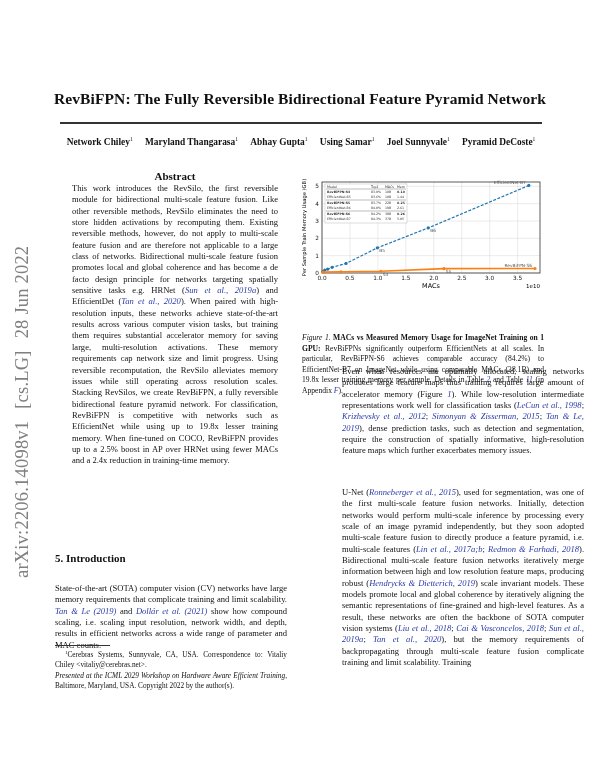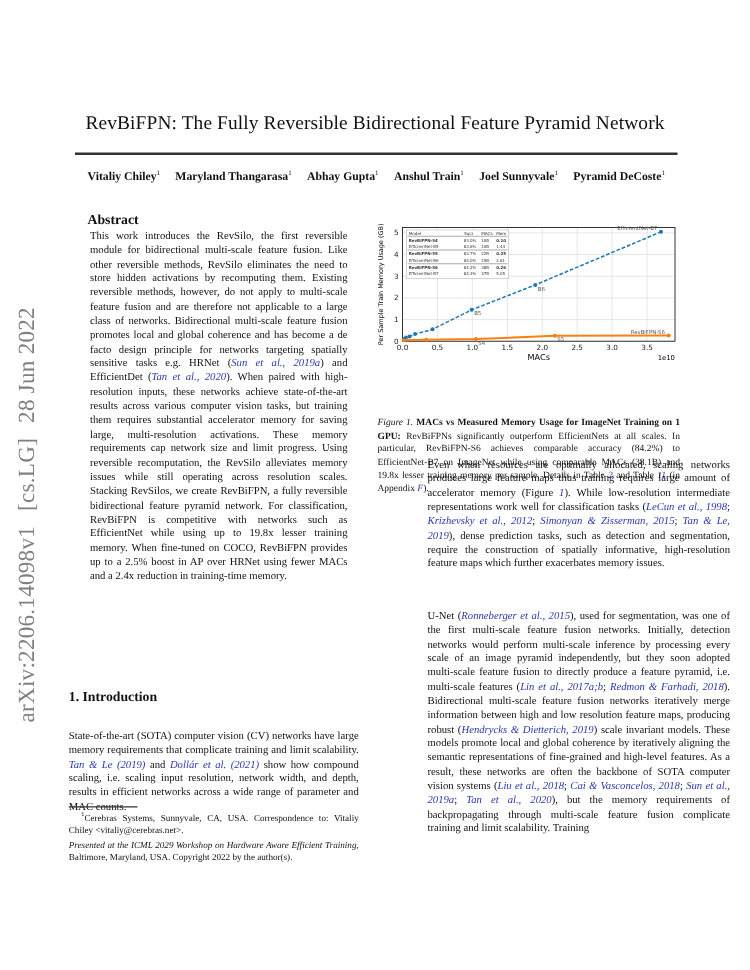--- a/index.html
+++ b/index.html
@@ -1,24 +1,24 @@
 <!DOCTYPE html>
 <html><head>
 <meta charset="utf-8">
 <style>
   html,body{margin:0;padding:0;background:#fff;}
   body{width:600px;height:776px;position:relative;overflow:hidden;font-family:"Liberation Serif","DejaVu Serif",serif;color:#111;}
-  .title{position:absolute;left:0;width:600px;top:90px;text-align:center;font-weight:normal;font-size:15.5px;letter-spacing:0.1px;}
+  .title{position:absolute;left:0;width:600px;top:90px;text-align:center;font-weight:bold;font-size:15.5px;letter-spacing:0.1px;}
   .rule{position:absolute;left:60px;width:482px;top:122px;border-top:2px solid #333;}
   .authors{position:absolute;left:60px;width:482px;top:137px;text-align:center;font-size:9.4px;font-weight:bold;white-space:nowrap;}
   .authors span.a{margin:0 5px;}
   .authors sup{font-size:5.5px;font-weight:normal;vertical-align:top;position:relative;top:-1px;}
   .stamp{position:absolute;left:12px;top:578px;transform-origin:0 0;transform:rotate(-90deg);font-size:18.5px;color:#808080;white-space:nowrap;letter-spacing:0.2px;}
   .stamp span{margin-right:12px;}
-  .abs-title{position:absolute;left:70px;width:210px;top:170px;text-align:left;font-weight:bold;font-size:11px;}
+  .abs-title{position:absolute;left:70px;width:210px;top:170px;text-align:center;font-weight:bold;font-size:11px;}
   .abstract{position:absolute;left:72px;width:206px;top:183px;font-size:8.55px;line-height:11.35px;text-align:justify;}
   .cite{color:#2a3aa8;font-style:italic;}
   .sec{position:absolute;left:55px;top:552px;font-weight:bold;font-size:11px;}
   .intro{position:absolute;left:55px;width:232px;top:583px;font-size:8.55px;line-height:11.35px;text-align:justify;}
   .fnrule{position:absolute;left:55px;width:55px;top:645px;border-top:0.8px solid #333;}
   .fn{position:absolute;left:55px;width:232px;top:648px;font-size:7.3px;line-height:10px;text-align:justify;}
   .fn .ind{padding-left:10px;}
   .presented{position:absolute;left:55px;width:232px;top:671px;font-size:7.3px;line-height:10px;text-align:justify;}
   .caption{position:absolute;left:302px;width:242px;top:297px;font-size:7.6px;line-height:10.6px;text-align:justify;margin-top:36px;}
   .right{position:absolute;left:302px;width:242px;font-size:8.55px;line-height:11.35px;text-align:justify;margin-left:40px;}
@@ -30,32 +30,32 @@
 <body>
 
 <div class="stamp">
   <span>arXiv:2206.14098v1</span><span>[cs.LG]</span><span>28 Jun 2022</span>
 </div>
 
 <div class="title">RevBiFPN: The Fully Reversible Bidirectional Feature Pyramid Network</div>
 <div class="rule"></div>
 
 <div class="authors">
-  <span class="a"><span>Vitaliy Chiley</span><sup>1</sup></span>
+  <span class="a"><span>Network Chiley</span><sup>1</sup></span>
   <span class="a"><span>Maryland Thangarasa</span><sup>1</sup></span>
   <span class="a"><span>Abhay Gupta</span><sup>1</sup></span>
-  <span class="a"><span>Anshul Train</span><sup>1</sup></span>
+  <span class="a"><span>Using Samar</span><sup>1</sup></span>
   <span class="a"><span>Joel Sunnyvale</span><sup>1</sup></span>
   <span class="a"><span>Pyramid DeCoste</span><sup>1</sup></span>
 </div>
 
 <div class="abs-title">Abstract</div>
 <div class="abstract"><span>This work introduces the RevSilo, the first reversible module for bidirectional multi-scale feature fusion. Like other reversible methods, RevSilo eliminates the need to store hidden activations by recomputing them. Existing reversible methods, however, do not apply to multi-scale feature fusion and are therefore not applicable to a large class of networks. Bidirectional multi-scale feature fusion promotes local and global coherence and has become a de facto design principle for networks targeting spatially sensitive tasks e.g. HRNet (</span><a class="cite">Sun et al., 2019a</a><span>) and EfficientDet (</span><a class="cite">Tan et al., 2020</a><span>). When paired with high-resolution inputs, these networks achieve state-of-the-art results across various computer vision tasks, but training them requires substantial accelerator memory for saving large, multi-resolution activations. These memory requirements cap network size and limit progress. Using reversible recomputation, the RevSilo alleviates memory issues while still operating across resolution scales. Stacking RevSilos, we create RevBiFPN, a fully reversible bidirectional feature pyramid network. For classification, RevBiFPN is competitive with networks such as EfficientNet while using up to 19.8x lesser training memory. When fine-tuned on COCO, RevBiFPN provides up to a 2.5% boost in AP over HRNet using fewer MACs and a 2.4x reduction in training-time memory.</span></div>
 
-<div class="sec">1. Introduction</div>
+<div class="sec">5. Introduction</div>
 <div class="intro"><span>State-of-the-art (SOTA) computer vision (CV) networks have large memory requirements that complicate training and limit scalability. </span><a class="cite">Tan &amp; Le (2019)</a><span> and </span><a class="cite">Dollár et al. (2021)</a><span> show how compound scaling, i.e. scaling input resolution, network width, and depth, results in efficient networks across a wide range of parameter and MAC counts.</span></div>
 
 <div class="fnrule"></div>
 <div class="fn"><span class="ind"><sup style="font-size:5px">1</sup></span><span>Cerebras Systems, Sunnyvale, CA, USA. Correspondence to: Vitaliy Chiley &lt;vitaliy@cerebras.net&gt;.</span></div>
 <div class="presented"><i>Presented at the ICML 2029 Workshop on Hardware Aware Efficient Training</i><span>, Baltimore, Maryland, USA. Copyright 2022 by the author(s).</span></div>
 
 <svg id="chart" width="245" height="125" style="position:absolute;left:300px;top:175px;overflow:visible">
   <g id="grid">
       <line x1="22" x2="22" y1="7" y2="98" stroke="#ddd" stroke-width="0.6"></line>
       <line x1="49.948717948717956" x2="49.948717948717956" y1="7" y2="98" stroke="#ddd" stroke-width="0.6"></line>

